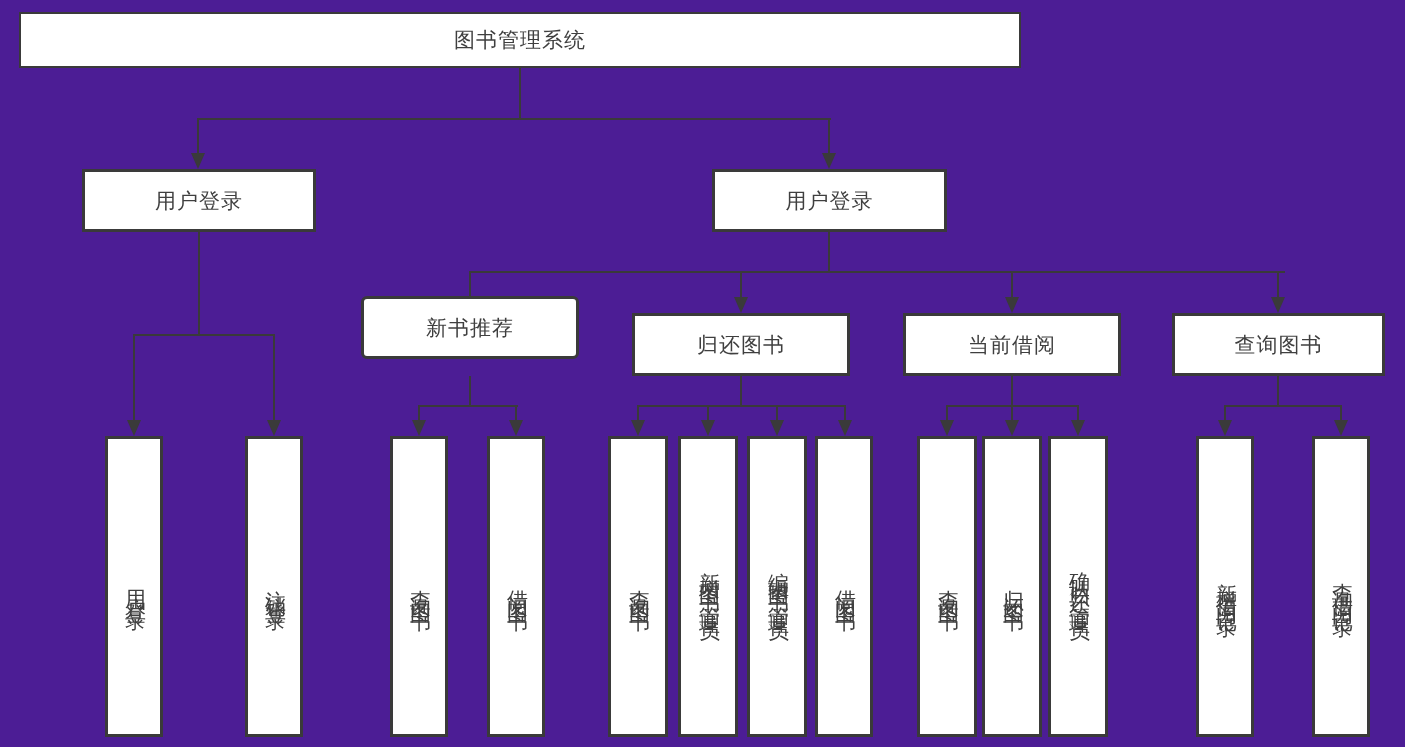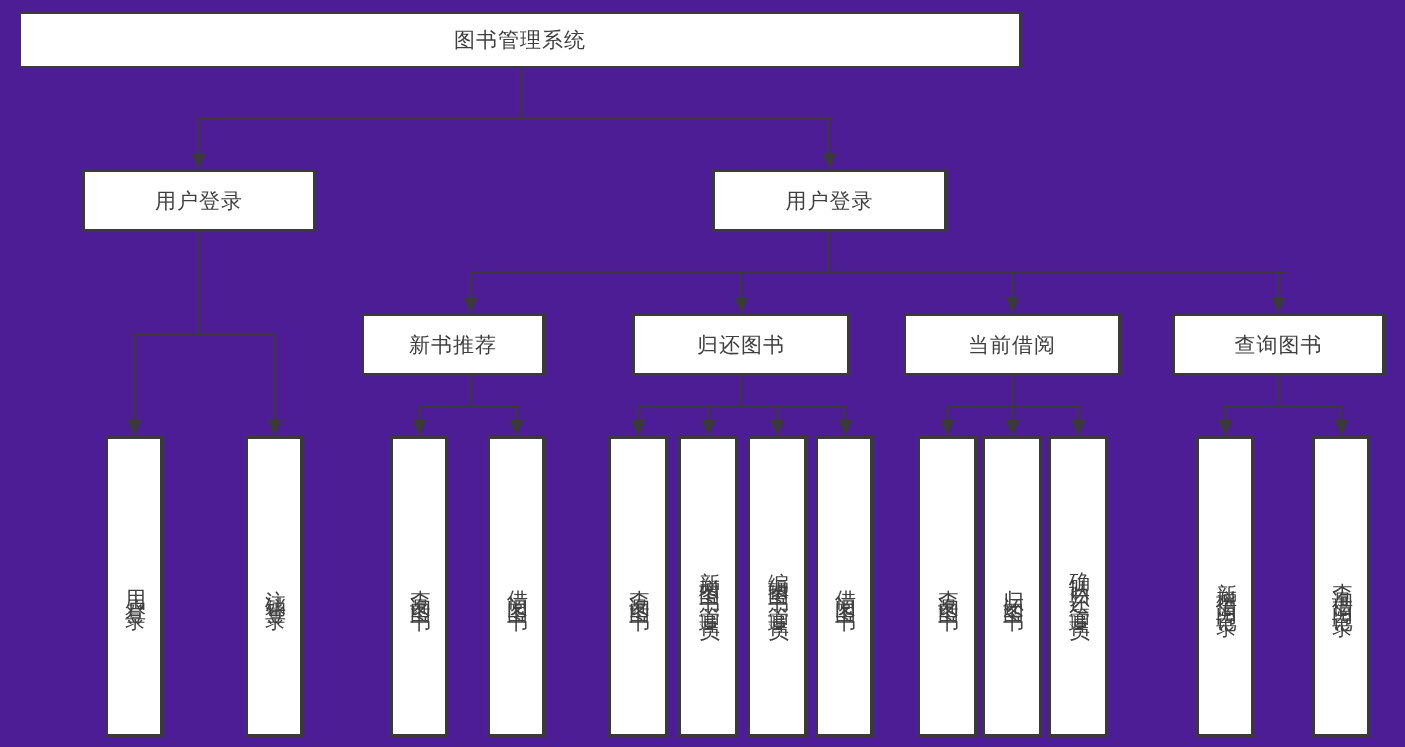--- a/index.html
+++ b/index.html
@@ -87,21 +87,21 @@
   <div class="line" style="left:469px;top:271px;width:816px;height:2px;"></div>
   <div class="line" style="left:469px;top:271px;width:2px;height:28px;"></div>
   <div class="line" style="left:740px;top:271px;width:2px;height:28px;"></div>
   <div class="line" style="left:1011px;top:271px;width:2px;height:28px;"></div>
   <div class="line" style="left:1277px;top:271px;width:2px;height:28px;"></div>
   <div class="arr" style="left:463px;top:297px;"></div>
   <div class="arr" style="left:734px;top:297px;"></div>
   <div class="arr" style="left:1005px;top:297px;"></div>
   <div class="arr" style="left:1271px;top:297px;"></div>
 
-  <div class="box" style="left:361px;top:313px;width:184px;height:63px;">新书推荐</div>
+  <div class="box" style="left:361px;top:296px;width:218px;height:63px;border-radius:6px;">新书推荐</div>
   <div class="box" style="left:632px;top:313px;width:218px;height:63px;">归还图书</div>
   <div class="box" style="left:903px;top:313px;width:218px;height:63px;">当前借阅</div>
   <div class="box" style="left:1172px;top:313px;width:213px;height:63px;">查询图书</div>
 
   <div class="line" style="left:469px;top:376px;width:2px;height:31px;"></div>
   <div class="line" style="left:418px;top:405px;width:100px;height:2px;"></div>
   <div class="line" style="left:418px;top:405px;width:2px;height:17px;"></div>
   <div class="line" style="left:515px;top:405px;width:2px;height:17px;"></div>
   <div class="arr" style="left:412px;top:420px;"></div>
   <div class="arr" style="left:509px;top:420px;"></div>

